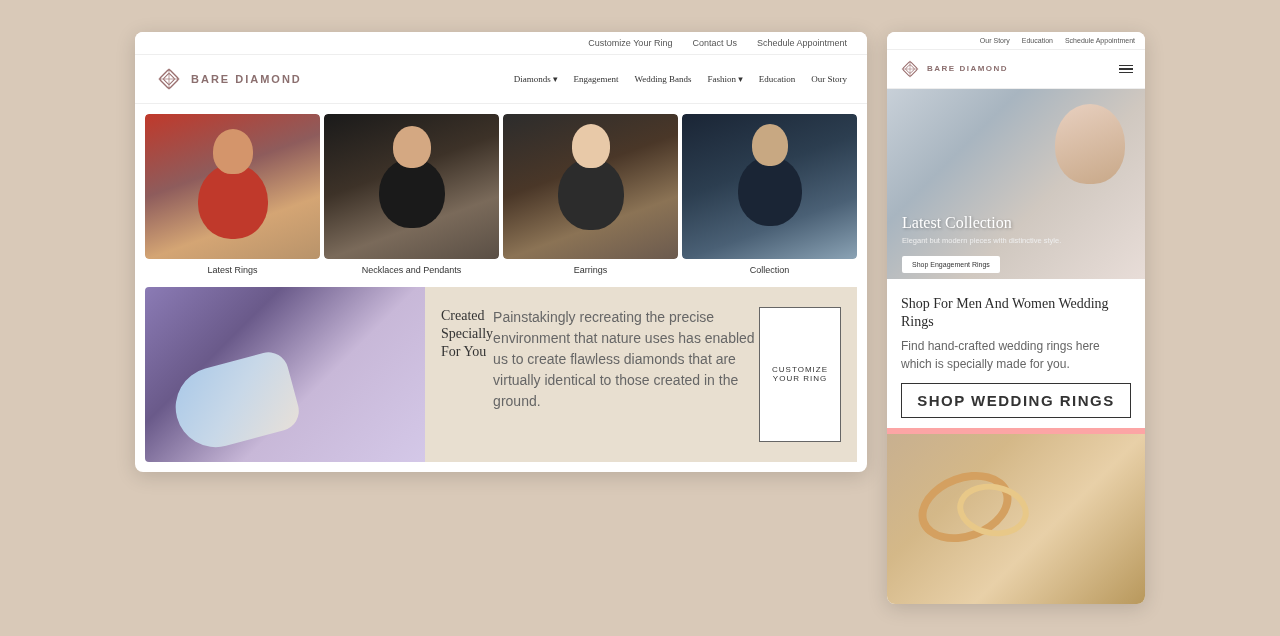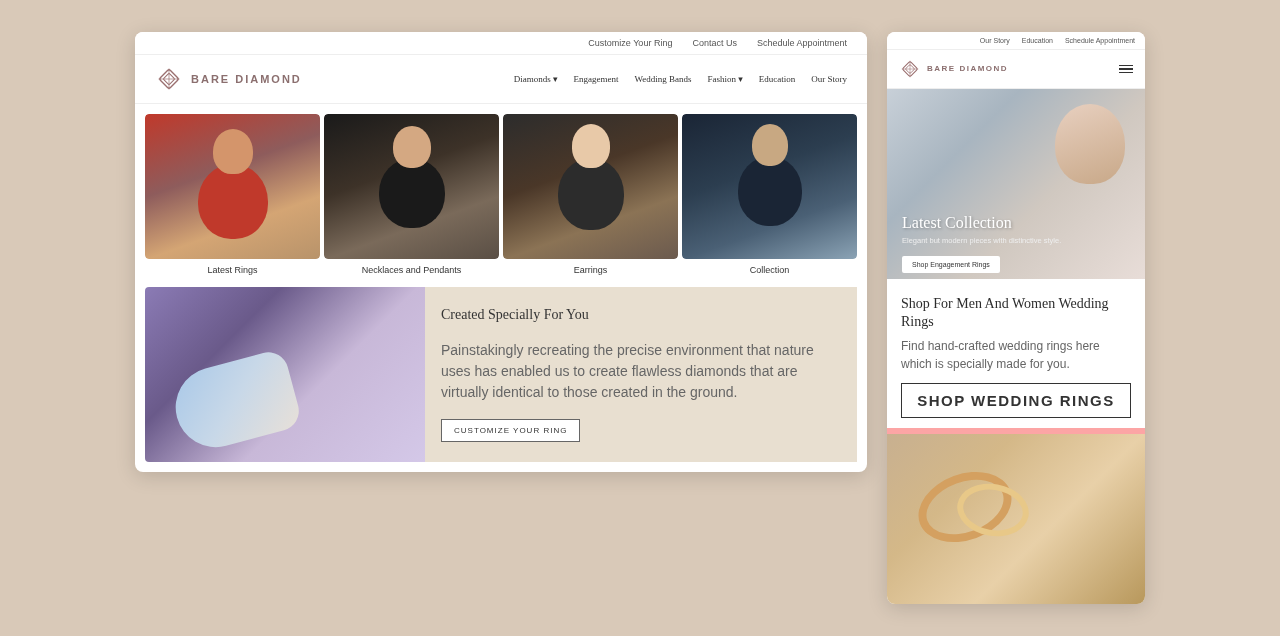--- a/index.html
+++ b/index.html
@@ -195,23 +195,22 @@
       background: linear-gradient(135deg, #a8c8e8 0%, #c8d8e8 50%, #e8e0d8 100%);
       border-radius: 40px 20px 20px 40px;
       transform: rotate(-15deg);
     }
 
     .bottom-text-box {
       background: #e8dfd0;
       flex: 1;
       padding: 20px 16px;
       display: flex;
-      flex-direction: column;
       justify-content: center;
-      gap: 16px;
+      gap: 0;
     }
 
     .bottom-title {
       font-size: 14px;
       color: #333;
       font-family: Georgia, serif;
       line-height: 1.3;
     }
 
     .bottom-desc {

